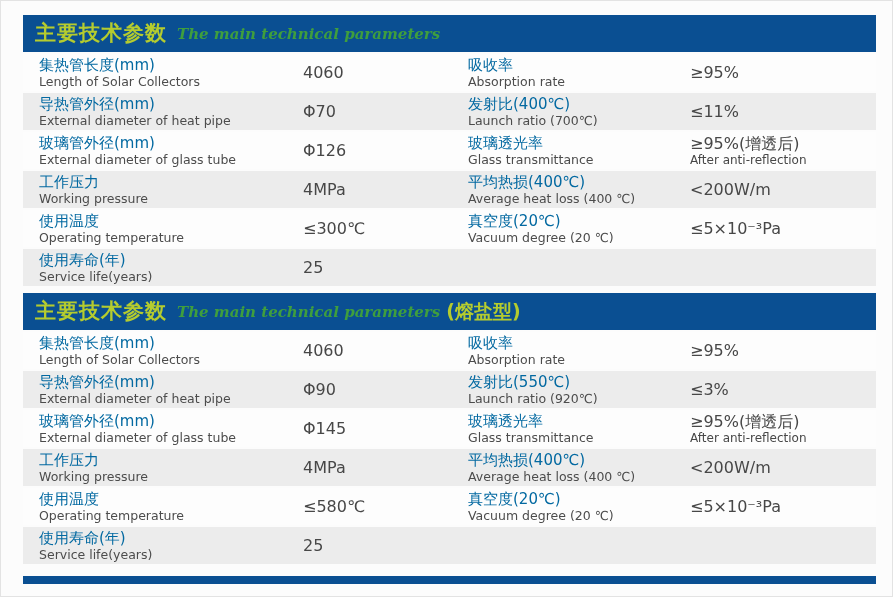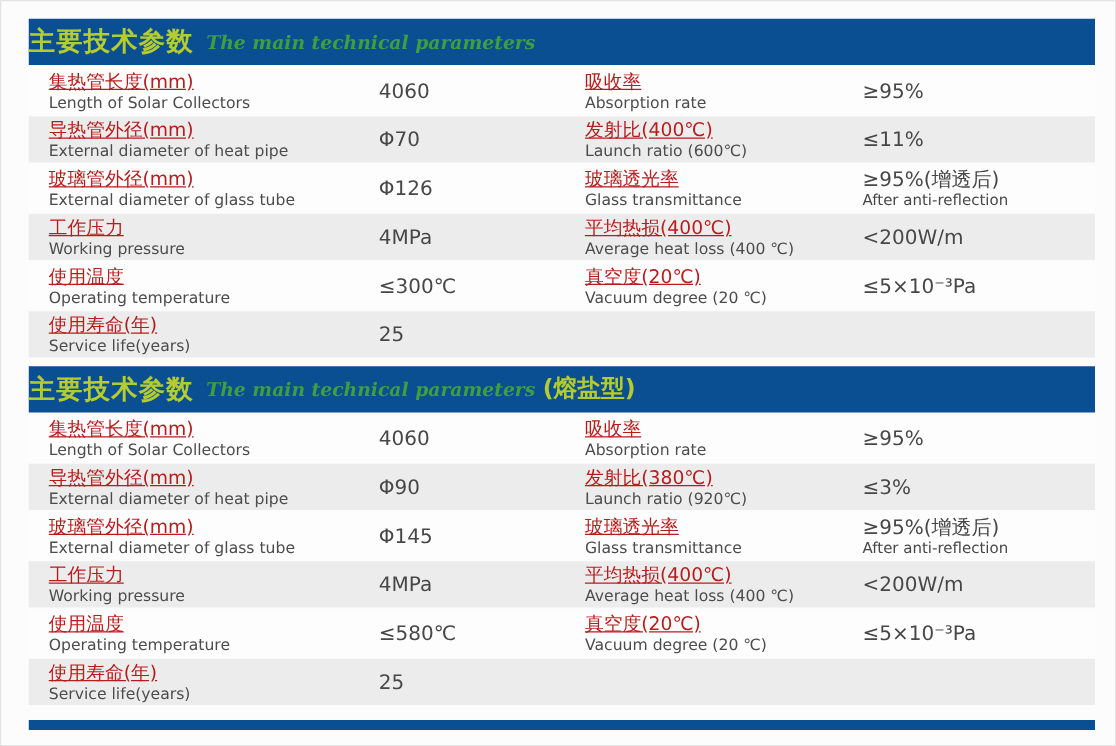--- a/index.html
+++ b/index.html
@@ -4,40 +4,40 @@
 <style>
   html,body { margin:0; padding:0; background:#f2f2f2; font-family:"DejaVu Sans","Liberation Sans",sans-serif; }
   .page {
     position:relative; width:893px; height:597px; margin:0 auto;
     background:#fcfcfc; border:1px solid #e3e3e3; box-sizing:border-box; overflow:hidden;
   }
   .content { position:absolute; left:22px; top:14px; width:853px; }
 
   .hdr {
     height:37px; background:#0a4f92; display:flex; align-items:center;
-    padding-left:0; box-sizing:border-box; margin-bottom:2px;
+    padding-left:12px; box-sizing:border-box; margin-bottom:2px;
   }
   .hdr-cn {
     color:#b5cc2e; font-size:21px; font-weight:bold; letter-spacing:1px; line-height:1;
   }
   .hdr-en {
     color:#3f9e3e; font-size:15px; font-weight:bold; font-style:italic;
     font-family:"DejaVu Serif","Liberation Serif",serif; margin:2px 6px 0 10px; line-height:1;
   }
   .hdr-suffix { color:#b5cc2e; font-size:19px; font-weight:bold; line-height:1; }
 
   .rows { width:853px; }
   .row {
     display:grid; grid-template-columns:264px 165px 222px 1fr;
     align-items:center; height:37px; margin-bottom:2px;
     padding-left:16px; box-sizing:border-box; background:#fdfdfd;
   }
   .row:nth-child(even) { background:#ececec; }
 
-  .cn  { font-size:15px;  color:#b91c1c; line-height:1.2;text-decoration:underline; }
+  .cn  { font-size:15px;  color:#0369a1; line-height:1.2; }
   .en  { font-size:12.5px; color:#4c4c4c; line-height:1.2; }
   .v   { font-size:16px;  color:#474747; line-height:1.2; }
   .vsub{ font-size:12px;  color:#474747; line-height:1.2; }
 
   .sec2 { margin-top:7px; }
 
   .footer-bar {
     position:absolute; left:22px; top:575px; width:853px; height:8px; background:#0a4f92;
   }
 </style>
@@ -75,21 +75,21 @@
   <div class="row">
     <div class="cell">
       <div class="cn">导热管外径(mm)</div>
       <div class="en">External diameter of heat pipe</div>
     </div>
     <div class="cell">
       <div class="v">Φ70</div>
     </div>
     <div class="cell">
       <div class="cn">发射比(400℃)</div>
-      <div class="en">Launch ratio (600℃)</div>
+      <div class="en">Launch ratio (700℃)</div>
     </div>
     <div class="cell">
       <div class="v">≤11%</div>
       <div class="vsub"></div>
     </div>
   </div>
 
   <div class="row">
     <div class="cell">
       <div class="cn">玻璃管外径(mm)</div>
@@ -191,21 +191,21 @@
 
   <div class="row">
     <div class="cell">
       <div class="cn">导热管外径(mm)</div>
       <div class="en">External diameter of heat pipe</div>
     </div>
     <div class="cell">
       <div class="v">Φ90</div>
     </div>
     <div class="cell">
-      <div class="cn">发射比(380℃)</div>
+      <div class="cn">发射比(550℃)</div>
       <div class="en">Launch ratio (920℃)</div>
     </div>
     <div class="cell">
       <div class="v">≤3%</div>
       <div class="vsub"></div>
     </div>
   </div>
 
   <div class="row">
     <div class="cell">

